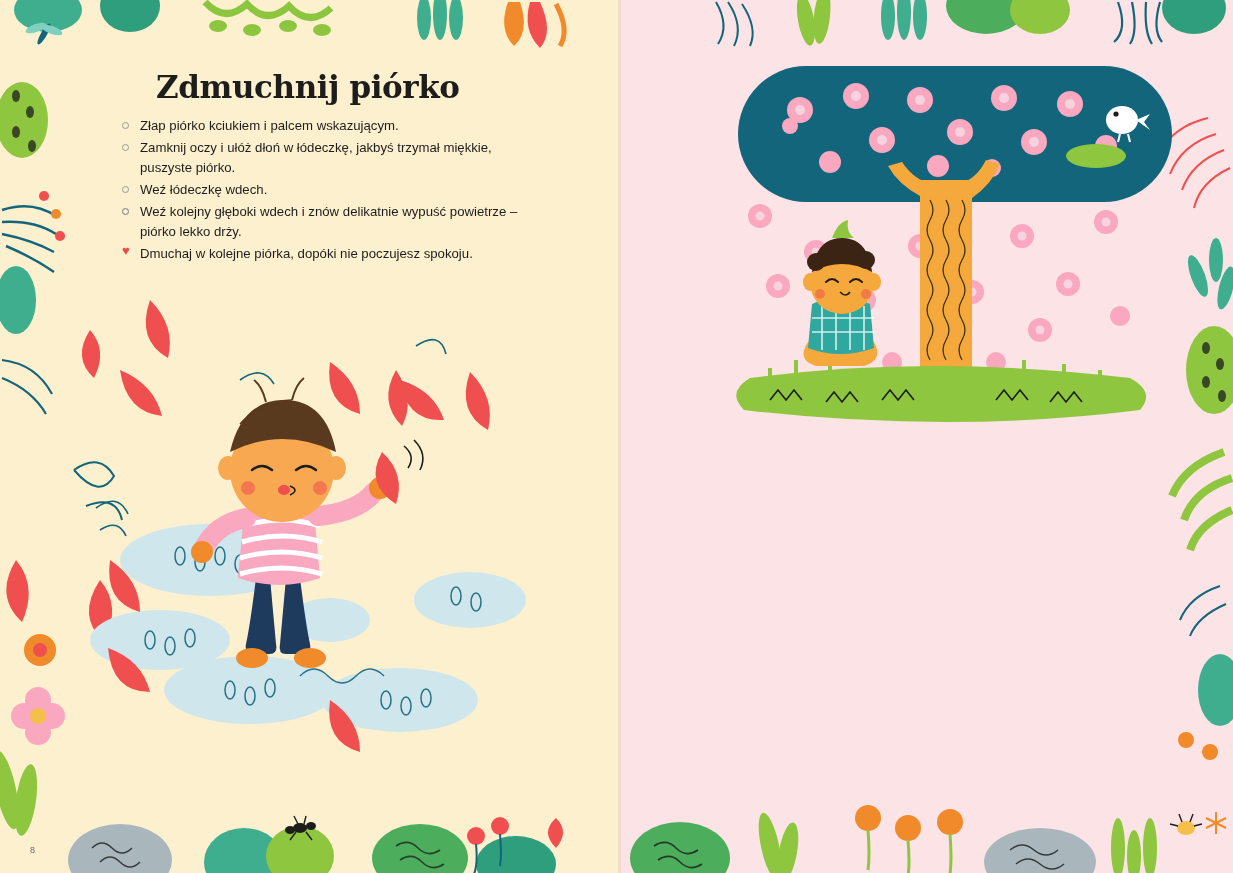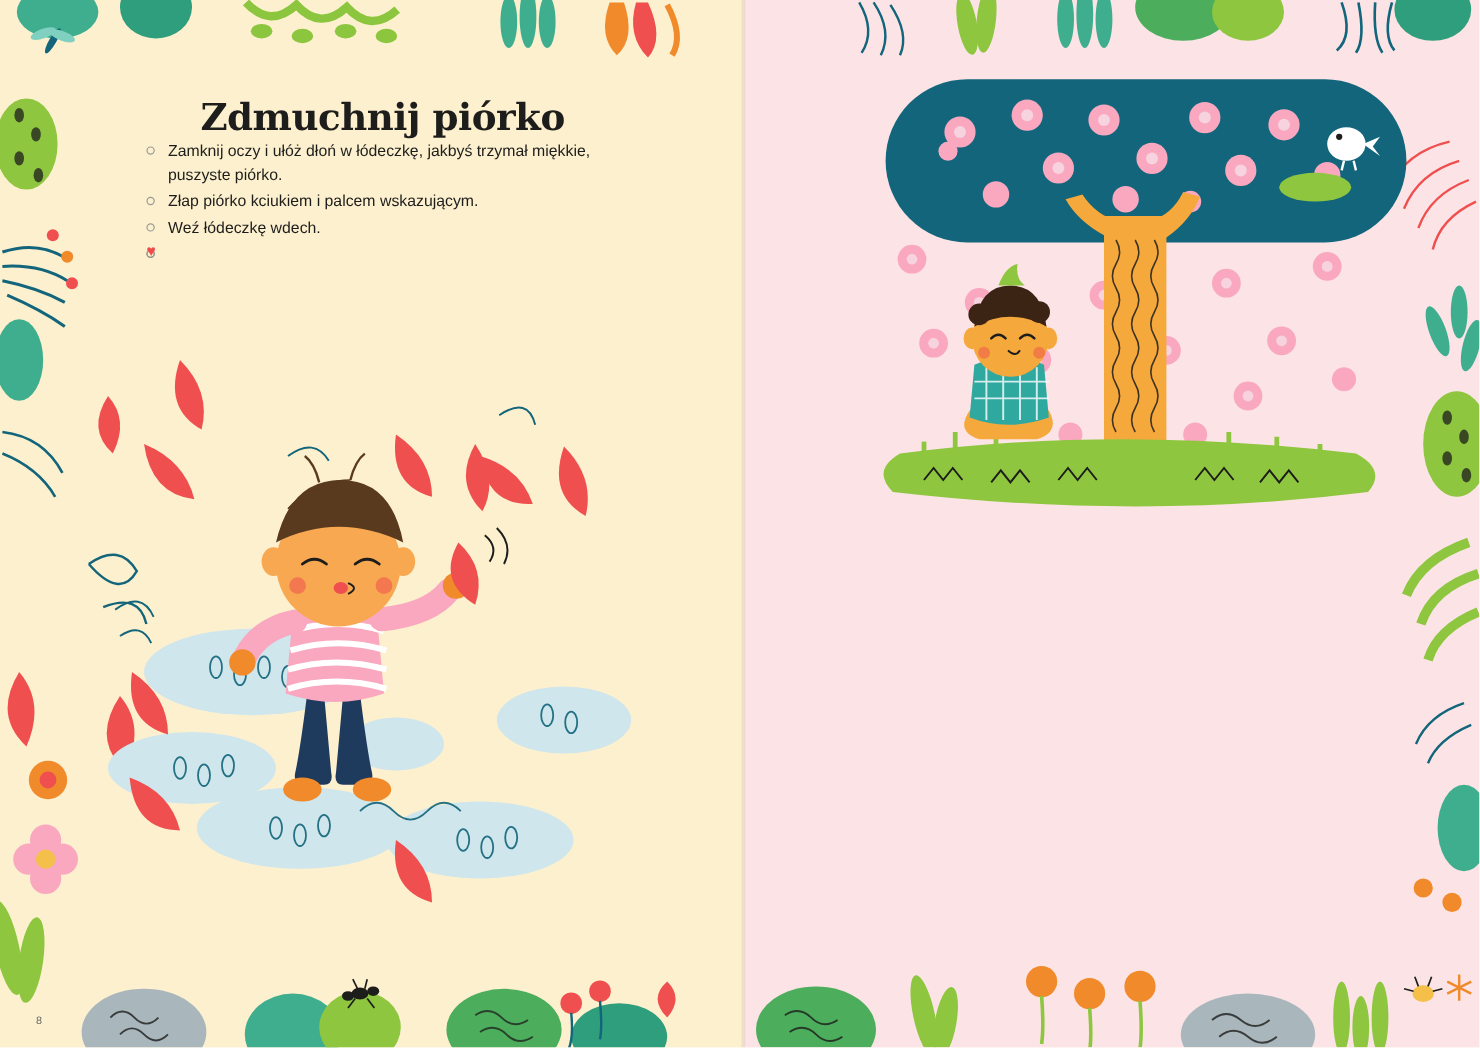--- a/index.html
+++ b/index.html
@@ -38,21 +38,21 @@
     top: 0;
     width: 3px;
     height: 873px;
     background: rgba(0,0,0,0.06);
   }
 
   h1.title {
     font-family: "DejaVu Serif", serif;
     font-weight: bold;
     color: #1d1d1b;
-    margin: 12px;
+    margin: 1px;
     letter-spacing: -0.4px;
   }
   .title-left {
     position: absolute;
     left: 155px;
     top: 68px;
     font-size: 31px;
   }
 
   ul.steps {
@@ -322,26 +322,26 @@
             <path d="M266 402 q-4 -16 -12 -22"></path>
             <path d="M292 400 q4 -16 12 -22"></path>
           </g>
         </g>
       </g>
     </svg>
 
     <h1 class="title title-left">Zdmuchnij piórko</h1>
 
     <ul class="steps steps-left">
+      <li><span class="bullet"></span><span>Złap piórko kciukiem i palcem wskazującym.</span></li>
       <li><span class="bullet"></span><span>Zamknij oczy i ułóż dłoń w łódeczkę, jakbyś trzymał miękkie, puszyste piórko.</span></li>
-      <li><span class="bullet"></span><span>Złap piórko kciukiem i palcem wskazującym.</span></li>
       <li><span class="bullet"></span><span>Weź łódeczkę wdech.</span></li>
       <li><span class="bullet"></span></li>
-      <li><span class="bullet"></span></li>
-      <li class="heart"><span class="bullet">♥</span></li>
+      <li><span class="bullet"></span><span>Weź kolejny głęboki wdech i znów delikatnie wypuść powietrze – piórko lekko drży.</span></li>
+      <li class="heart"><span class="bullet">♥</span><span>Dmuchaj w kolejne piórka, dopóki nie poczujesz spokoju.</span></li>
     </ul>
 
     <div class="folio folio-left">8</div>
   </div>
 
   <div class="page page-right">
 
     <svg class="art art-right" width="613" height="873" viewBox="0 0 613 873">
 
       <g>

